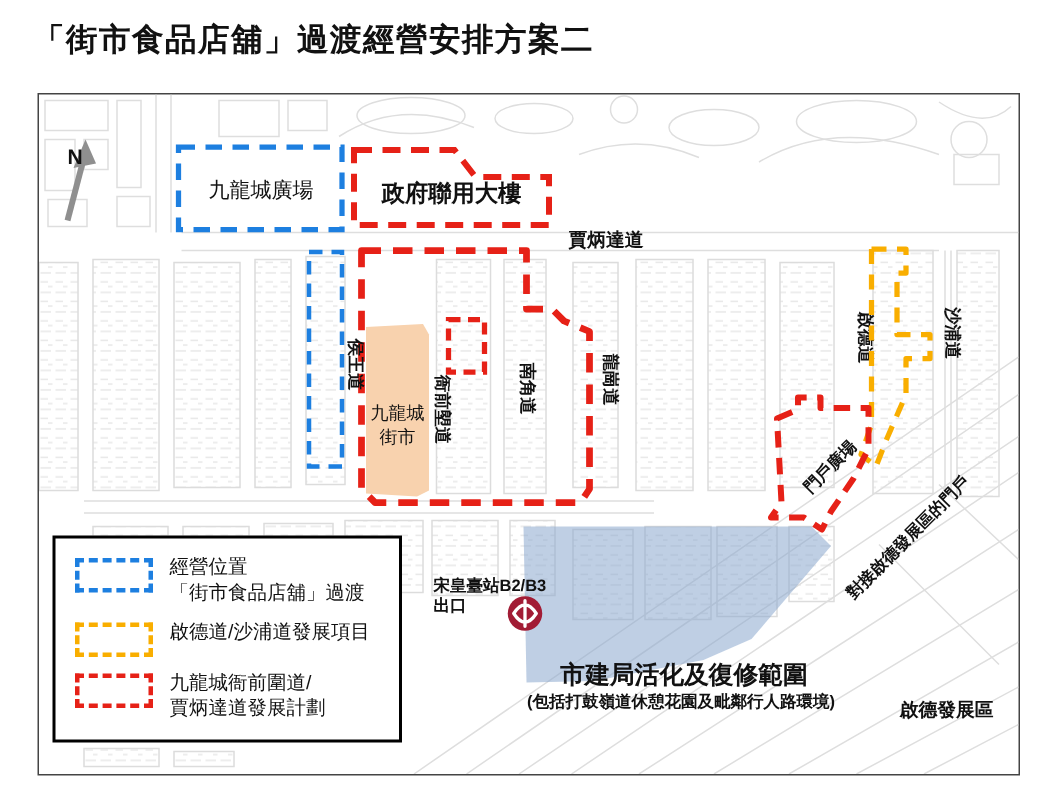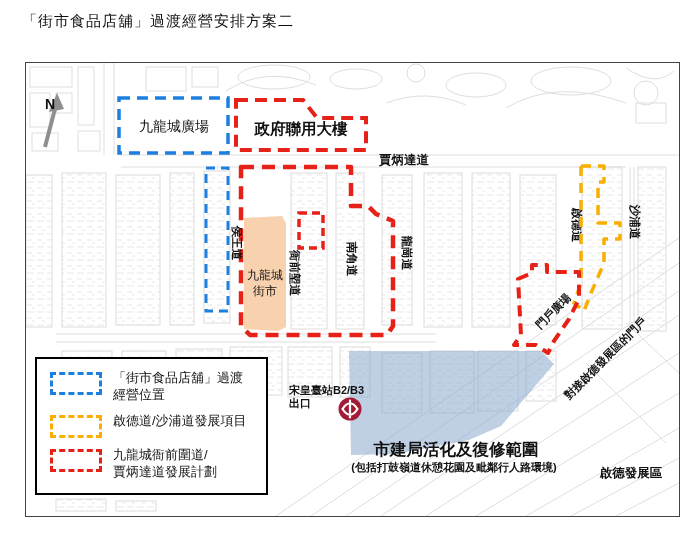--- a/index.html
+++ b/index.html
@@ -1,18 +1,18 @@
 <!DOCTYPE html>
 <html><head>
 <meta charset="utf-8">
 <style>
   html,body{margin:0;padding:0;background:#ffffff;}
   body{width:700px;height:533px;position:relative;overflow:hidden;
        font-family:"Liberation Sans","DejaVu Sans",sans-serif;color:#111;}
-  .page-title{position:absolute;left:22px;top:12px;font-size:15px;font-weight:400;
+  .page-title{position:absolute;left:22px;top:12px;font-size:21px;font-weight:700;
               letter-spacing:1px;color:#111;}
   .map-frame{position:absolute;left:25px;top:62px;width:653px;height:453px;
              background:#ffffff;border:1.5px solid #444;box-sizing:content-box;}
   .map-frame svg{position:absolute;left:0;top:0;}
   
   .legend{position:absolute;left:35px;top:357px;width:233px;height:138px;
           background:#ffffff;border:2px solid #000;box-sizing:border-box;
           padding:11px 10px 8px 13px;z-index:5;}
   .legend-row{display:flex;align-items:flex-start;margin-bottom:9px;}
   .legend-swatch{width:46px;height:17px;border-width:3px;border-style:dashed;
@@ -148,22 +148,22 @@
     </g>
 
     <text x="605" y="414" font-size="12.5" font-weight="bold" text-anchor="middle">啟德發展區</text>
   </svg>
 </div>
 
 <div class="legend">
   <div class="legend-row">
     <div class="legend-swatch sw-blue"></div>
     <div class="legend-label">
+      <span>經營位置</span>
       <span>「街市食品店舖」過渡</span>
-      <span>經營位置</span>
     </div>
   </div>
   <div class="legend-row">
     <div class="legend-swatch sw-yellow"></div>
     <div class="legend-label">
       <span>啟德道/沙浦道發展項目</span>
 
     </div>
   </div>
   <div class="legend-row">

